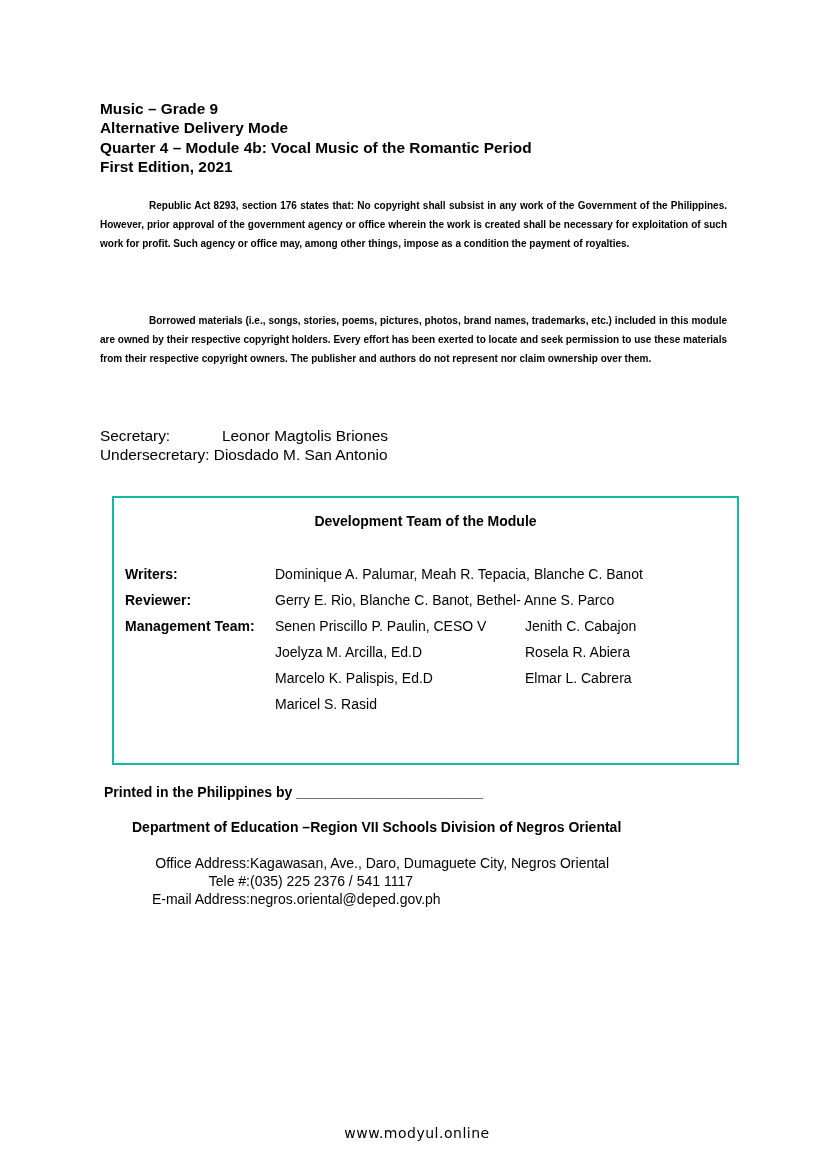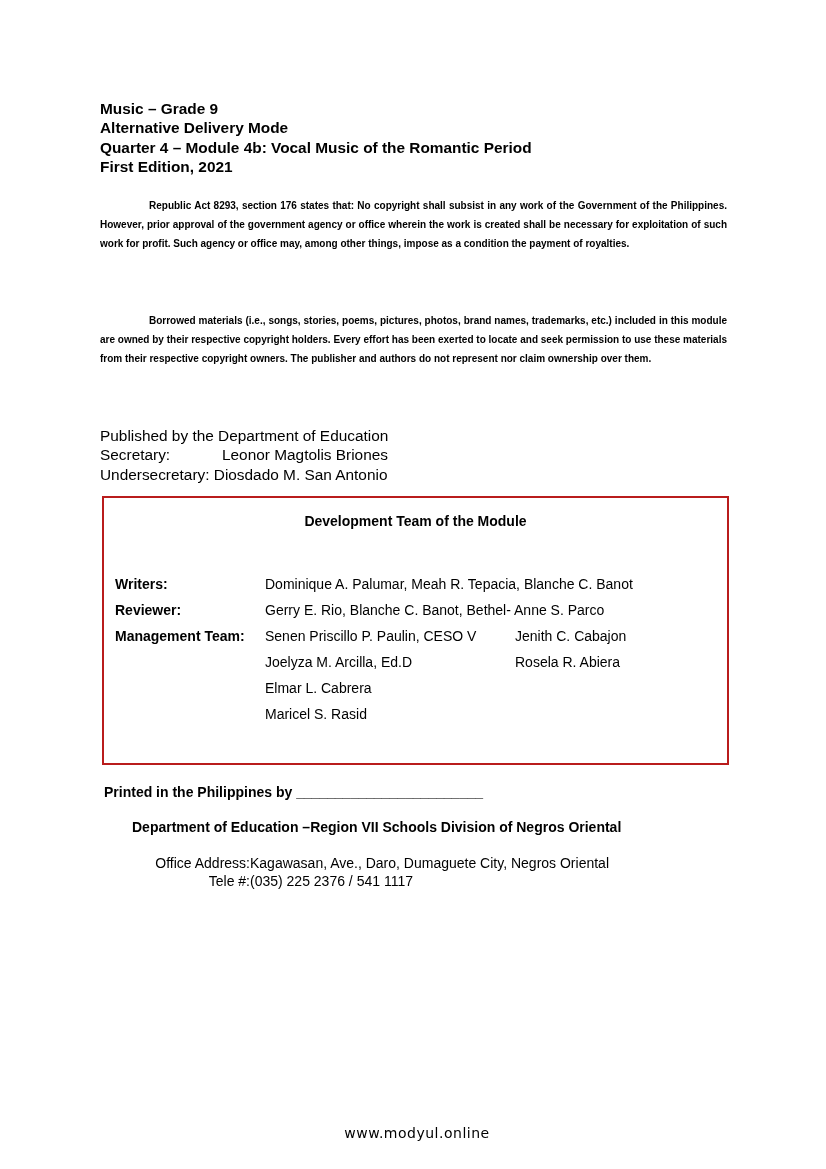--- a/index.html
+++ b/index.html
@@ -8,28 +8,28 @@
     .page { position: absolute; left: 100px; top: 0; width: 627px; }
     .title-block { position: absolute; top: 99px; left: 0; font-weight: bold; font-size: 15.4px; line-height: 19.3px; }
     .para { position: absolute; left: 0; width: 627px; font-size: 10px; line-height: 19px; text-align: justify; font-weight: bold; }
     .para .indent { display: inline-block; width: 49px; }
     .p1 { top: 196px; }
     .p2 { top: 311px; }
     .pub { position: absolute; top: 426px; left: 0; font-size: 15.4px; line-height: 19.3px; }
     .pub .row { display: flex; }
     .pub .lbl { display: inline-block; }
     .pub .lbl.sec { width: 122px; }
-    .team-box { position: absolute; top: 496px; left: 2px; width: 623px; height: 265px;
-                border: 2px solid #b91c1c; box-sizing: content-box; }
+    .team-box { position: absolute; top: 496px; left: 12px; width: 623px; height: 265px;
+                border: 2px solid #14b8a6; box-sizing: content-box; }
     .team-title { position: absolute; top: 15px; left: 0; width: 100%; text-align: center;
                   font-weight: bold; font-size: 14px; }
     .team-rows { position: absolute; top: 68px; left: 11px; font-size: 14px; }
-    .team-row { display: flex; height: 26px; align-items: flex-end; }
+    .team-row { display: flex; height: 26px; align-items: flex-start; }
     .team-row .role { width: 150px; font-weight: bold; }
-    .team-row .c1 { width: 250px; margin-top: 24px; }
+    .team-row .c1 { width: 250px; }
     .team-row .c2 { }
     .printed { position: absolute; top: 784px; left: 4px; font-weight: bold; font-size: 14px; }
     .deped { position: absolute; top: 819px; left: 0; font-weight: bold; font-size: 14px; padding-left: 32px; }
     .contact { position: absolute; top: 854px; left: 0; font-size: 14px; line-height: 18px; }
     .contact .row { display: flex; text-align: right; }
     .contact .lbl { width: 150px; }
     .watermark { position: absolute; top: 1125px; left: 4px; width: 826px; text-align: center;
                  font-family: "DejaVu Sans", sans-serif; font-size: 14px; color: #000000; letter-spacing: 0.5px; }
   </style>
 </head>
@@ -42,21 +42,20 @@
     <div>Alternative Delivery Mode</div>
     <div>Quarter 4 – Module 4b: Vocal Music of the Romantic Period</div>
     <div>First Edition, 2021</div>
   </div>
 
   <div class="para p1"><span class="indent"></span><b>Republic Act 8293, section 176</b><span> states that: No copyright shall subsist in any work of the Government of the Philippines. However, prior approval of the government agency or office wherein the work is created shall be necessary for exploitation of such work for profit. Such agency or office may, among other things, impose as a condition the payment of royalties.</span></div>
 
   <div class="para p2"><span class="indent"></span><span>Borrowed materials (i.e., songs, stories, poems, pictures, photos, brand names, trademarks, etc.) included in this module are owned by their respective copyright holders. Every effort has been exerted to locate and seek permission to use these materials from their respective copyright owners. The publisher and authors do not represent nor claim ownership over them.</span></div>
 
   <div class="pub">
-    <div>Published by the Department of Education</div>
     <div class="row">
       <span class="lbl sec">Secretary:</span>
       <span>Leonor Magtolis Briones</span>
     </div>
     <div class="row">
       <span class="lbl">Undersecretary:</span>
       <span style="white-space:pre"> Diosdado M. San Antonio</span>
     </div>
   </div>
 
@@ -76,20 +75,21 @@
         <span class="c1">Senen Priscillo P. Paulin, CESO V</span>
         <span class="c2">Jenith C. Cabajon</span>
       </div>
       <div class="team-row">
         <span class="role"></span>
         <span class="c1">Joelyza M. Arcilla, Ed.D</span>
         <span class="c2">Rosela R. Abiera</span>
       </div>
       <div class="team-row">
         <span class="role"></span>
+        <span class="c1">Marcelo K. Palispis, Ed.D</span>
         <span class="c2">Elmar L. Cabrera</span>
       </div>
       <div class="team-row">
         <span class="role"></span>
         <span class="c2">Maricel S. Rasid</span>
       </div>
     </div>
   </div>
 
   <div class="printed">Printed in the Philippines by ________________________</div>
@@ -97,16 +97,20 @@
 
   <div class="contact">
     <div class="row">
       <span class="lbl">Office Address:</span>
       <span>Kagawasan, Ave., Daro, Dumaguete City, Negros Oriental</span>
     </div>
     <div class="row">
       <span class="lbl">Tele #:</span>
       <span>(035) 225 2376 / 541 1117</span>
     </div>
+    <div class="row">
+      <span class="lbl">E-mail Address:</span>
+      <span>negros.oriental@deped.gov.ph</span>
+    </div>
   </div>
 </div>
 
 <div class="watermark">www.modyul.online</div>
 
 </body></html>

